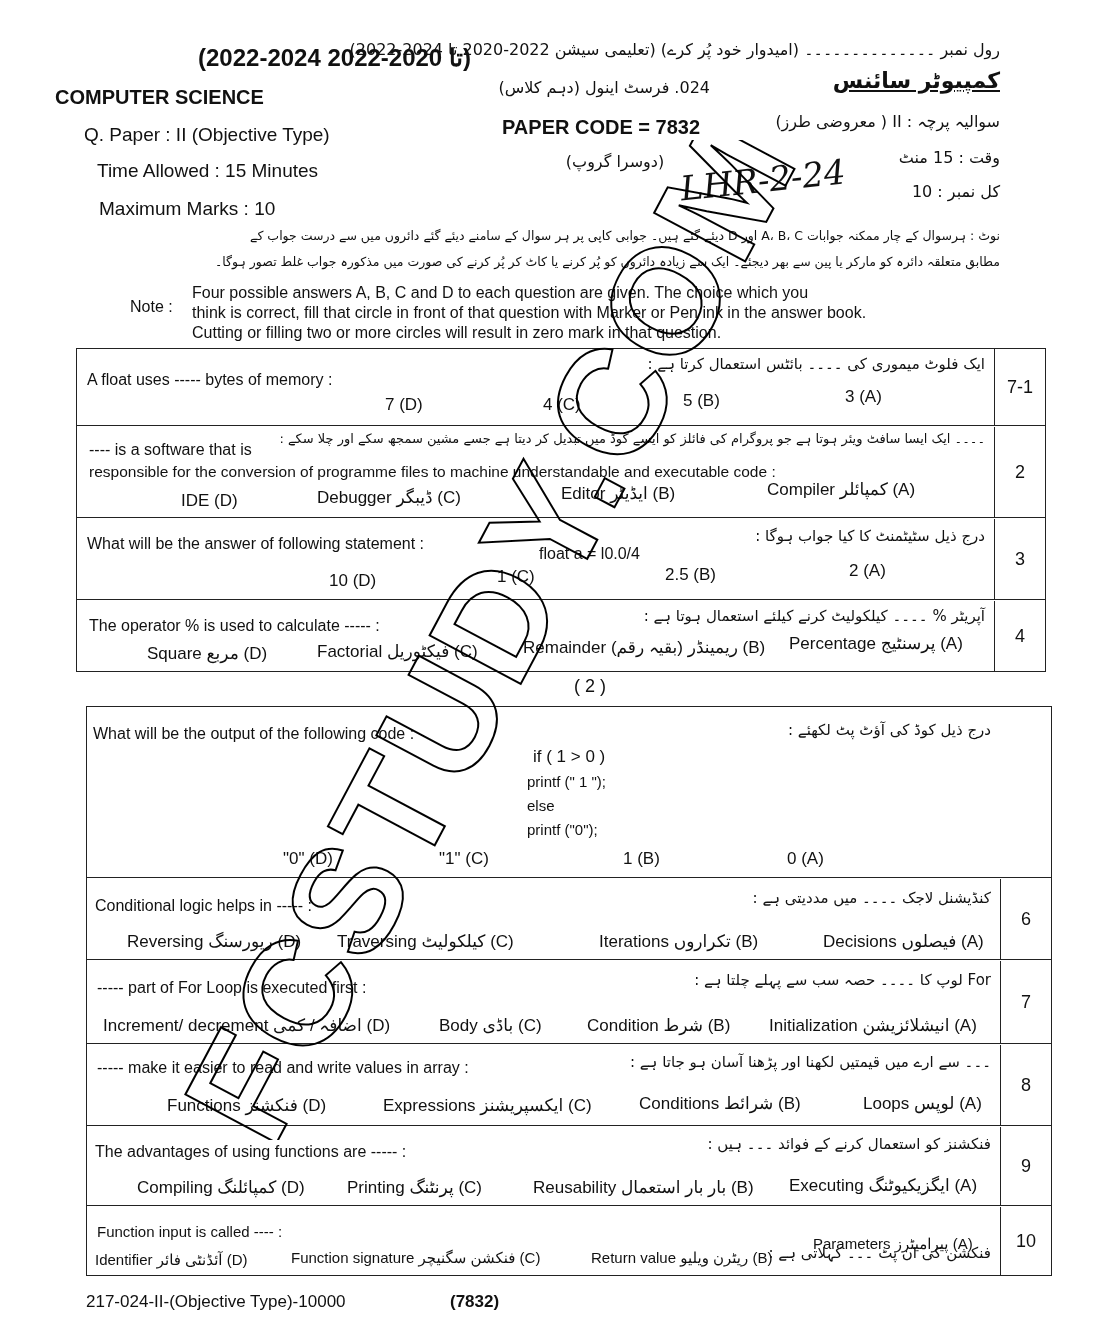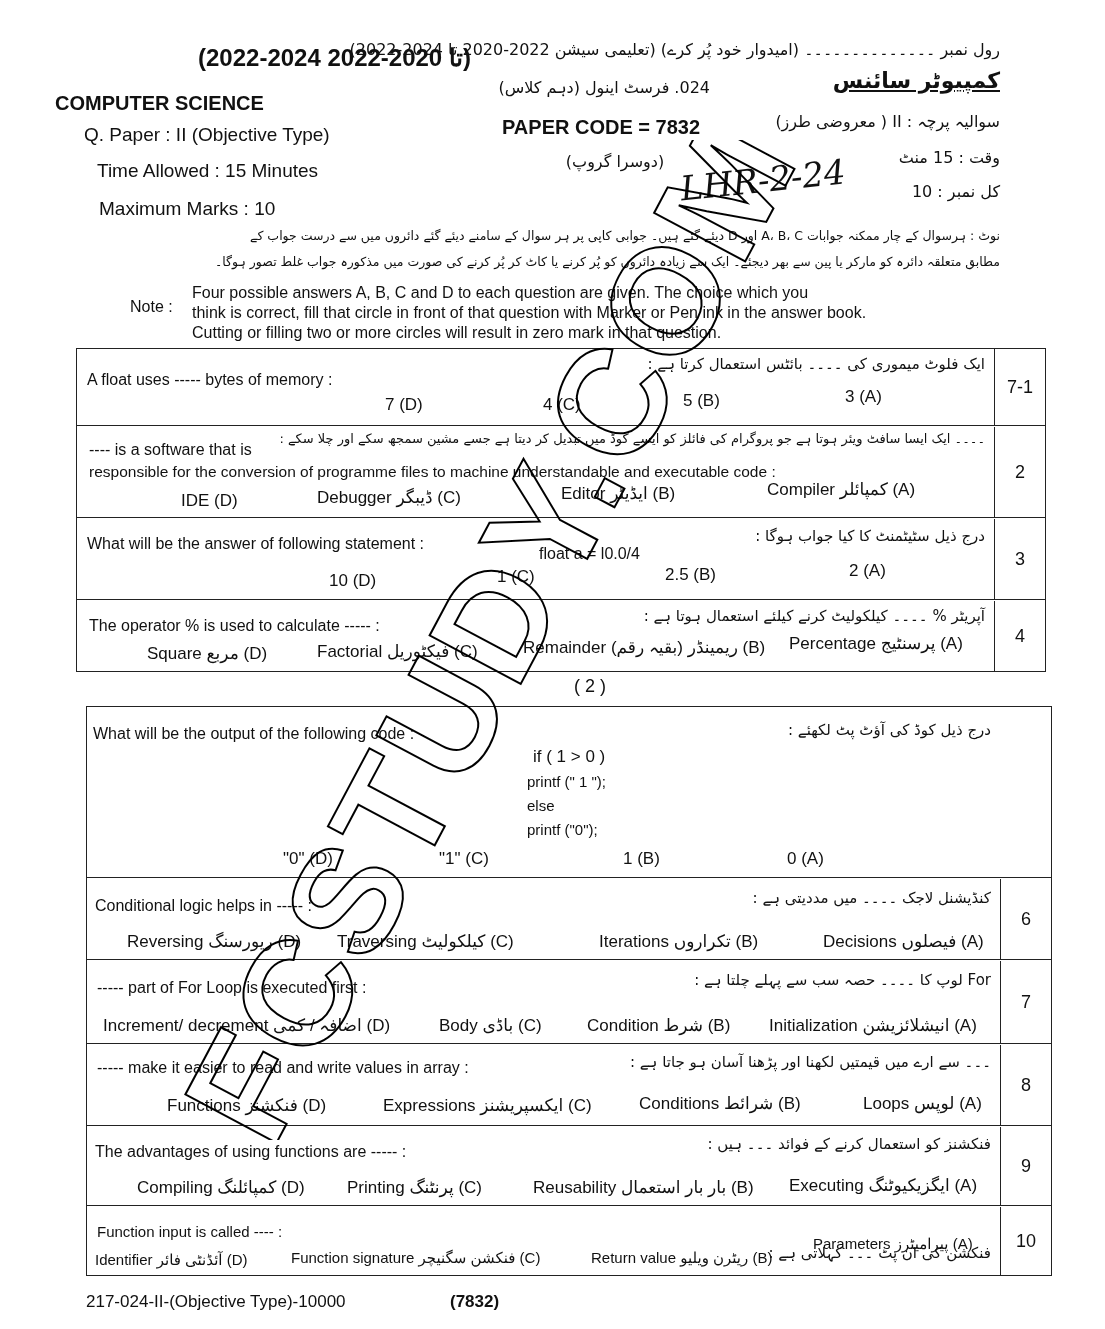--- a/index.html
+++ b/index.html
@@ -14,21 +14,21 @@
   .q { position:absolute; font-size:16px; white-space:nowrap; }
   .uq { position:absolute; font-size:15px; white-space:nowrap; direction:rtl; font-family:"DejaVu Sans", sans-serif; }
   .opt { position:absolute; font-size:17px; white-space:nowrap; }
   .watermark { position:absolute; left:160px; top:140px; width:700px; height:1000px; pointer-events:none; }
 </style>
 </head>
 <body>
 
 <div class="abs ur" style="left:560px;top:40px;font-size:16px;width:440px;text-align:right;direction:rtl;">رول نمبر ۔۔۔۔۔۔۔۔۔۔۔۔۔۔ (امیدوار خود پُر کرے) (تعلیمی سیشن 2022-2020 تا 2024-2022)</div>
 <div class="abs b" style="left:198px;top:44px;font-size:24px;">(2022-2024 تا 2020-2022)</div>
-<div class="abs b" style="left:55px;top:92px;font-size:20px;">COMPUTER SCIENCE</div>
+<div class="abs b" style="left:55px;top:86px;font-size:20px;">COMPUTER SCIENCE</div>
 <div class="abs ur b" style="left:860px;top:68px;font-size:22px;width:140px;text-align:right;text-decoration:underline;">کمپیوٹر سائنس</div>
 <div class="abs ur" style="left:500px;top:78px;font-size:16px;width:210px;text-align:center;">024. فرسٹ اینول (دہم کلاس)</div>
 <div class="abs b" style="left:502px;top:116px;font-size:20px;">PAPER CODE = 7832</div>
 <div class="abs ur" style="left:540px;top:152px;font-size:16px;width:150px;text-align:center;">(دوسرا گروپ)</div>
 <div class="abs" style="left:680px;top:160px;font-size:34px;font-family:'DejaVu Serif',serif;font-style:italic;transform:rotate(-6deg);">LHR-2-24</div>
 
 <div class="abs" style="left:84px;top:124px;font-size:19px;">Q. Paper : II (Objective Type)</div>
 <div class="abs ur" style="left:800px;top:112px;font-size:16px;width:200px;text-align:right;">سوالیہ پرچہ : II ( معروضی طرز)</div>
 <div class="abs" style="left:97px;top:160px;font-size:19px;">Time Allowed :  15 Minutes</div>
 <div class="abs ur" style="left:880px;top:148px;font-size:16px;width:120px;text-align:right;">وقت : 15 منٹ</div>

